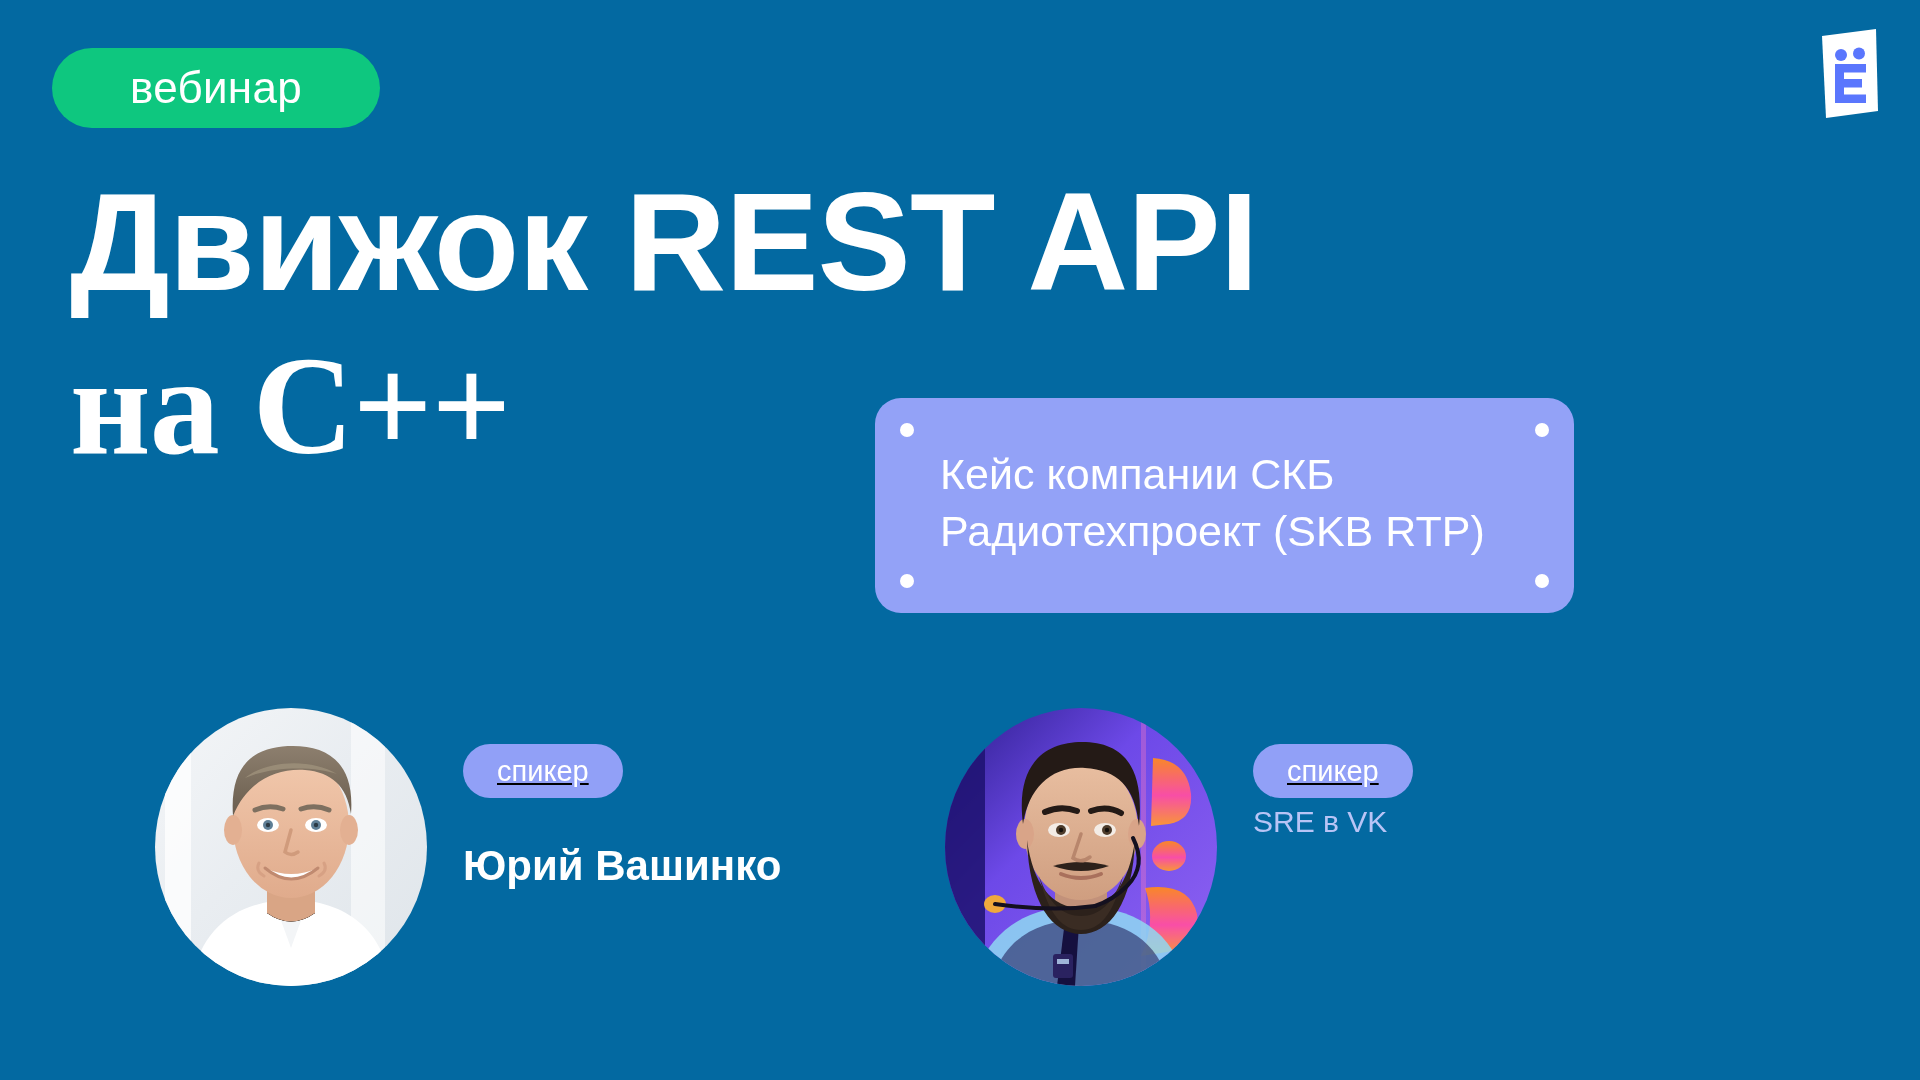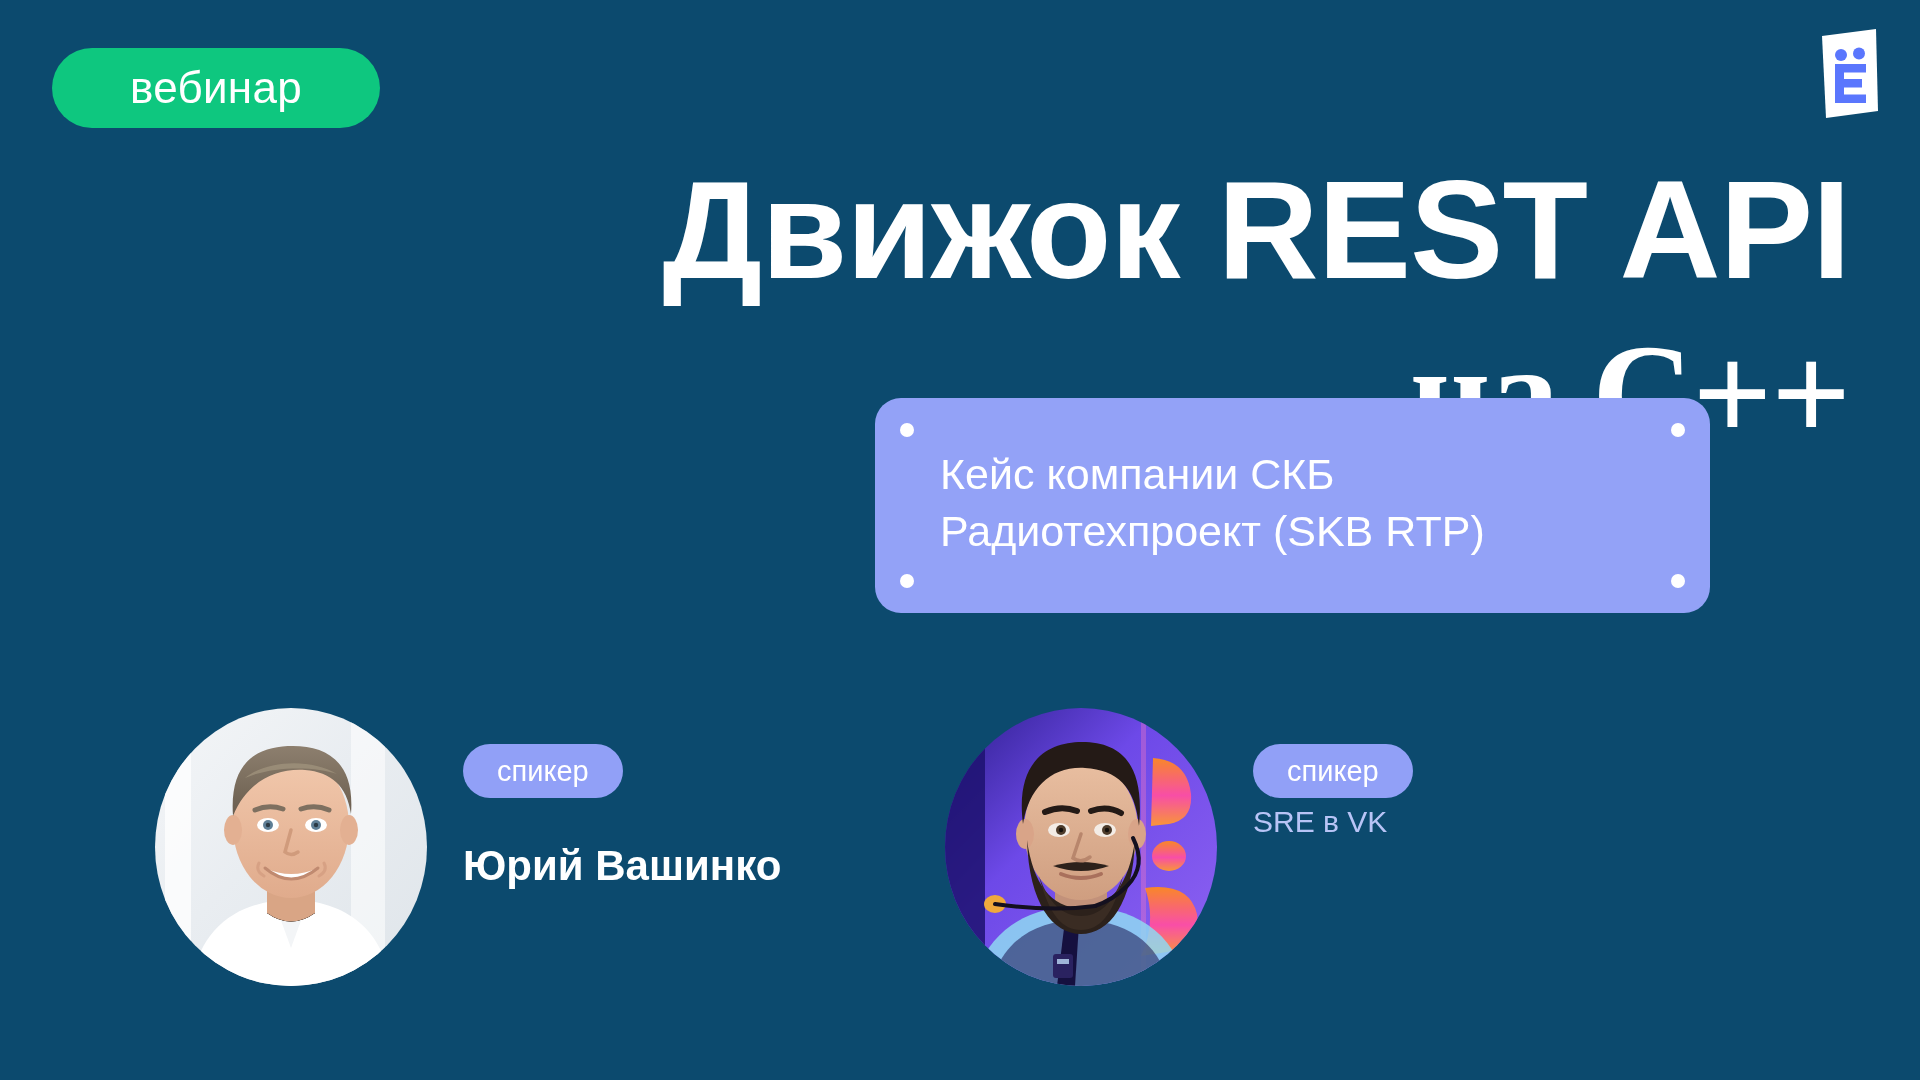--- a/index.html
+++ b/index.html
@@ -12,21 +12,21 @@
     height: 1080px;
     overflow: hidden;
     font-family: "Liberation Sans", sans-serif;
     background: #5a76fd;
   }
 
   #poster {
     position: relative;
     width: 1920px;
     height: 1080px;
-    background: #0c4a6e;
+    background: #0369a1;
     overflow: hidden;
   }
 
   
   .webinar-pill {
     position: absolute;
     left: 52px;
     top: 48px;
     width: 328px;
     height: 80px;
@@ -52,44 +52,43 @@
     top: 26px;
     width: 66px;
     height: 94px;
   }
   .logo svg { display: block; }
 
   
   .title-block {
     position: absolute;
     left: 70px;
-    top: 160px;
+    top: 172px;
     width: 1780px;
-    text-align: right;
   }
   .title-line {
     color: #ffffff;
     font-size: 140px;
     font-weight: bold;
     line-height: 1.0;
     letter-spacing: -1px;
     white-space: pre;
     font-family: "Liberation Sans", sans-serif;
   }
   .title-line-2 {
     margin-top: 24px;
     font-family: Liberation Serif, serif;
   }
 
   
   .case-card {
     position: absolute;
     left: 875px;
     top: 398px;
-    width: 835px;
+    width: 699px;
     height: 215px;
     border-radius: 26px;
     background: #93a2f7;
     box-sizing: border-box;
   }
   .case-card-text {
     position: absolute;
     left: 65px;
     top: 48px;
     right: 40px;
@@ -140,20 +139,21 @@
   }
   .role-pill {
     height: 54px;
     border-radius: 28px;
     background: #91a0f7;
     display: flex;
     align-items: center;
     justify-content: center;
     padding: 4px 34px;
     box-sizing: border-box;
+    text-decoration: underline;
   }
   .role-pill-label {
     color: #ffffff;
     font-size: 29px;
     font-weight: 400;
     line-height: 1;
     font-family: "Liberation Sans", sans-serif;
   }
   .person-name {
     margin-top: 46px;

